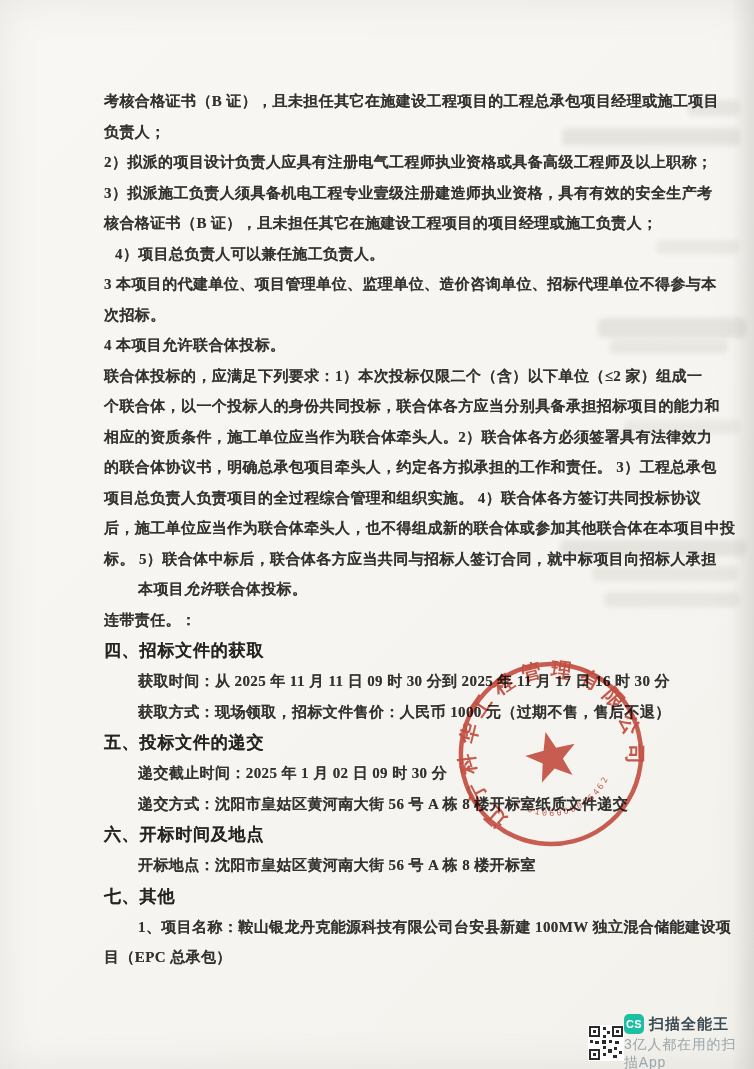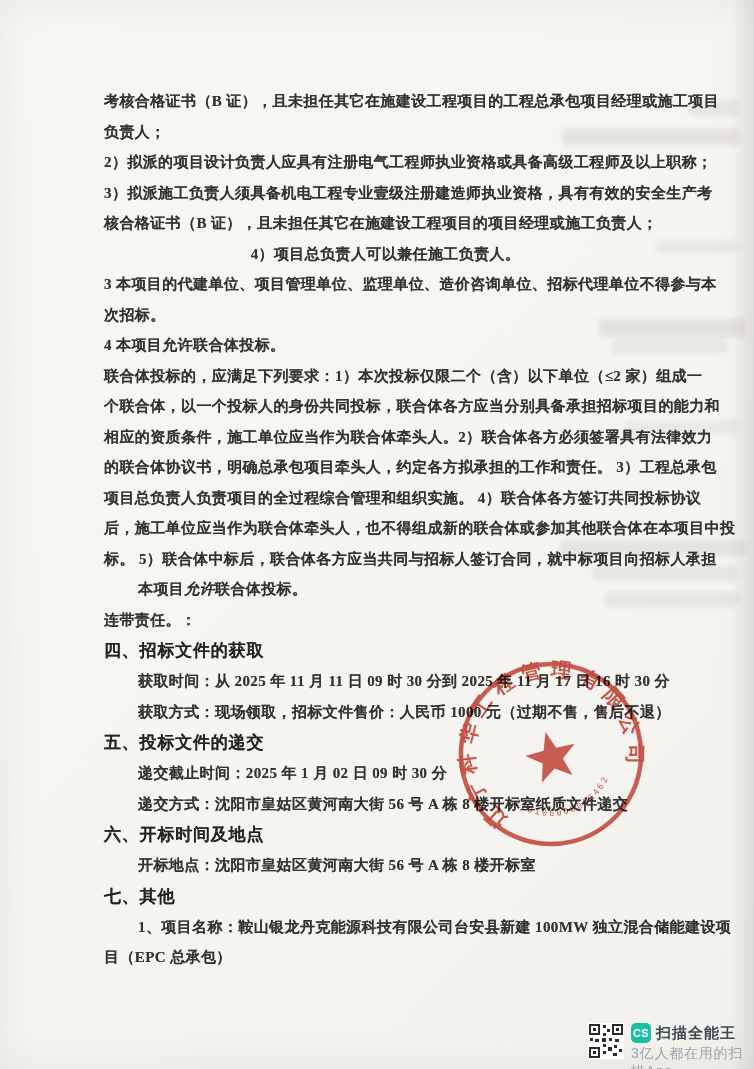--- a/index.html
+++ b/index.html
@@ -25,21 +25,21 @@
     position:absolute;left:104px;top:86px;width:552px;
   }
   .line{
     font-size:15px;line-height:30.5px;
     letter-spacing:.4px;
     white-space:nowrap;
     font-weight:600;
     color:#343230;
     text-shadow:0 0 .4px rgba(40,38,35,.55);
   }
-  .indent-sm{padding-left:11px;text-align:center;}
+  .indent-sm{padding-left:11px;}
   .indent{padding-left:34px;}
   .sec-title{
     font-size:17px;line-height:31px;font-weight:800;
     letter-spacing:.8px;color:#262421;
     text-shadow:0 0 .5px rgba(30,28,25,.65);
   }
   .em-italic{font-style:italic;}
   
   .smudge{
     position:absolute;border-radius:5px;background:#b6b1a8;
@@ -48,21 +48,21 @@
   
   .stamp{
     position:absolute;left:452px;top:655px;width:198px;height:198px;
     transform:rotate(-14deg);
     mix-blend-mode:multiply;opacity:.88;
     pointer-events:none;
   }
   
   .scan-badge{
     position:absolute;left:588px;top:1023px;width:158px;height:40px;
-    display:flex;align-items:flex-start;gap:7px;
+    display:flex;align-items:center;
     font-family:"Liberation Sans","DejaVu Sans",sans-serif;
   }
   .qr{width:36px;height:36px;flex:0 0 auto;}
   .badge-right{display:flex;flex-direction:column;justify-content:center;}
   .badge-top{display:flex;align-items:center;gap:5px;}
   .cs-logo{
     width:20px;height:20px;border-radius:5px;
     color:#fff;font-size:11px;font-weight:800;
     display:flex;align-items:center;justify-content:center;
     letter-spacing:.3px;

